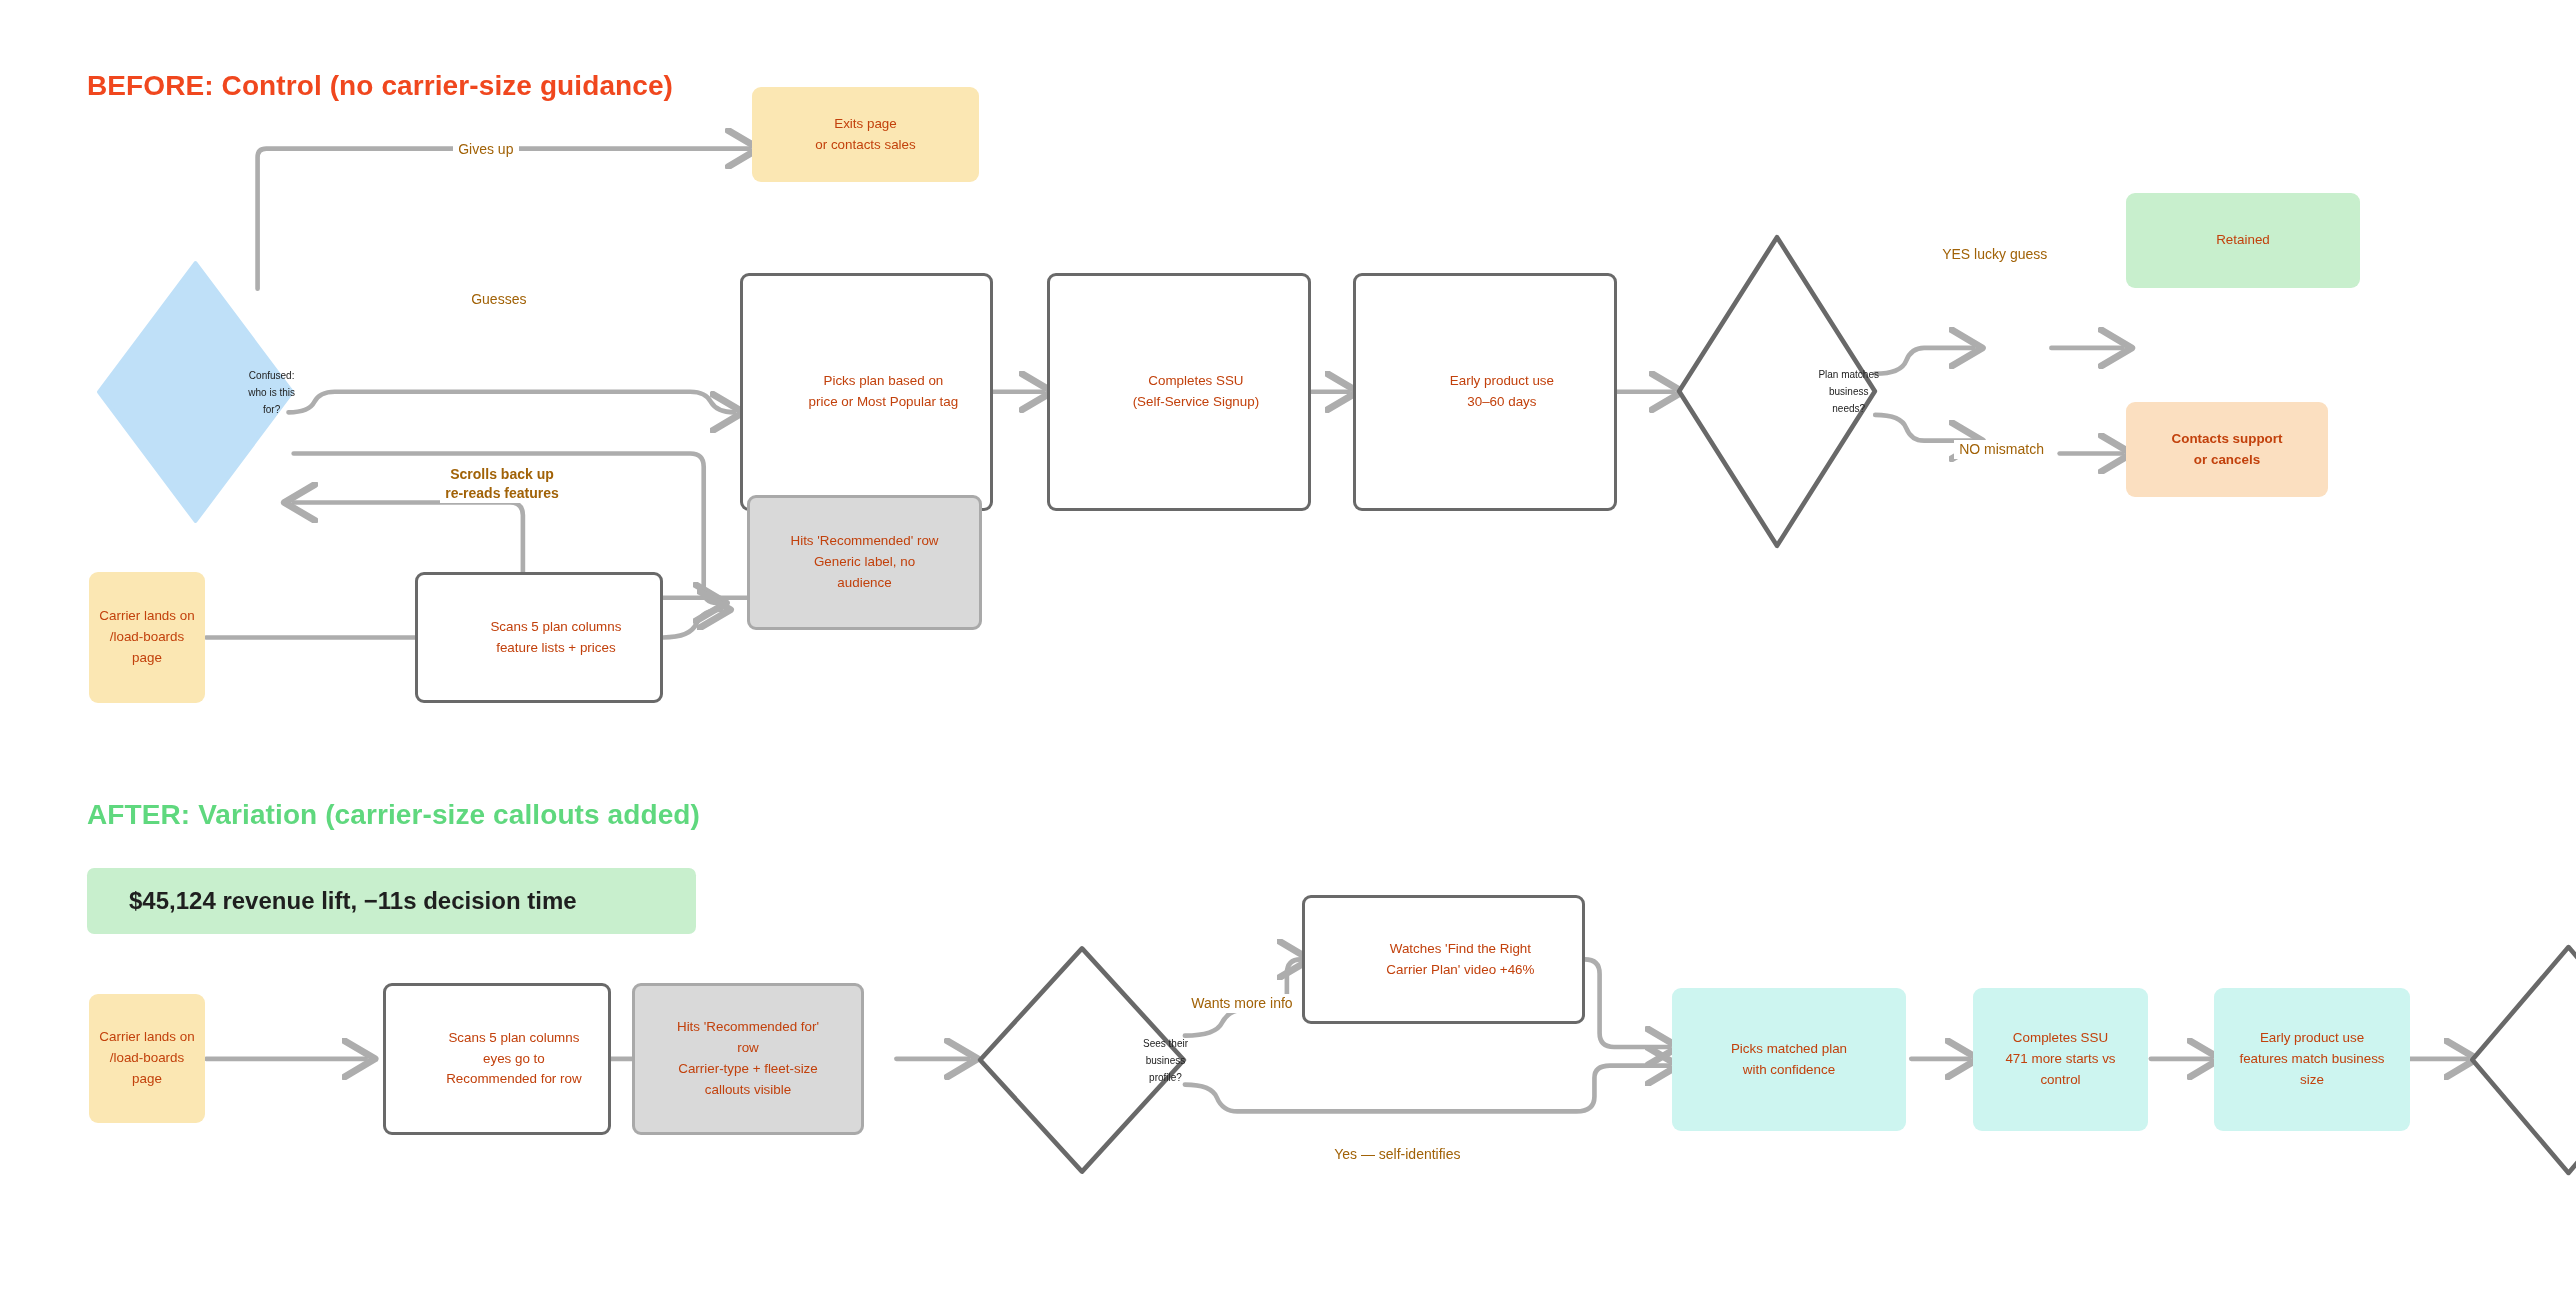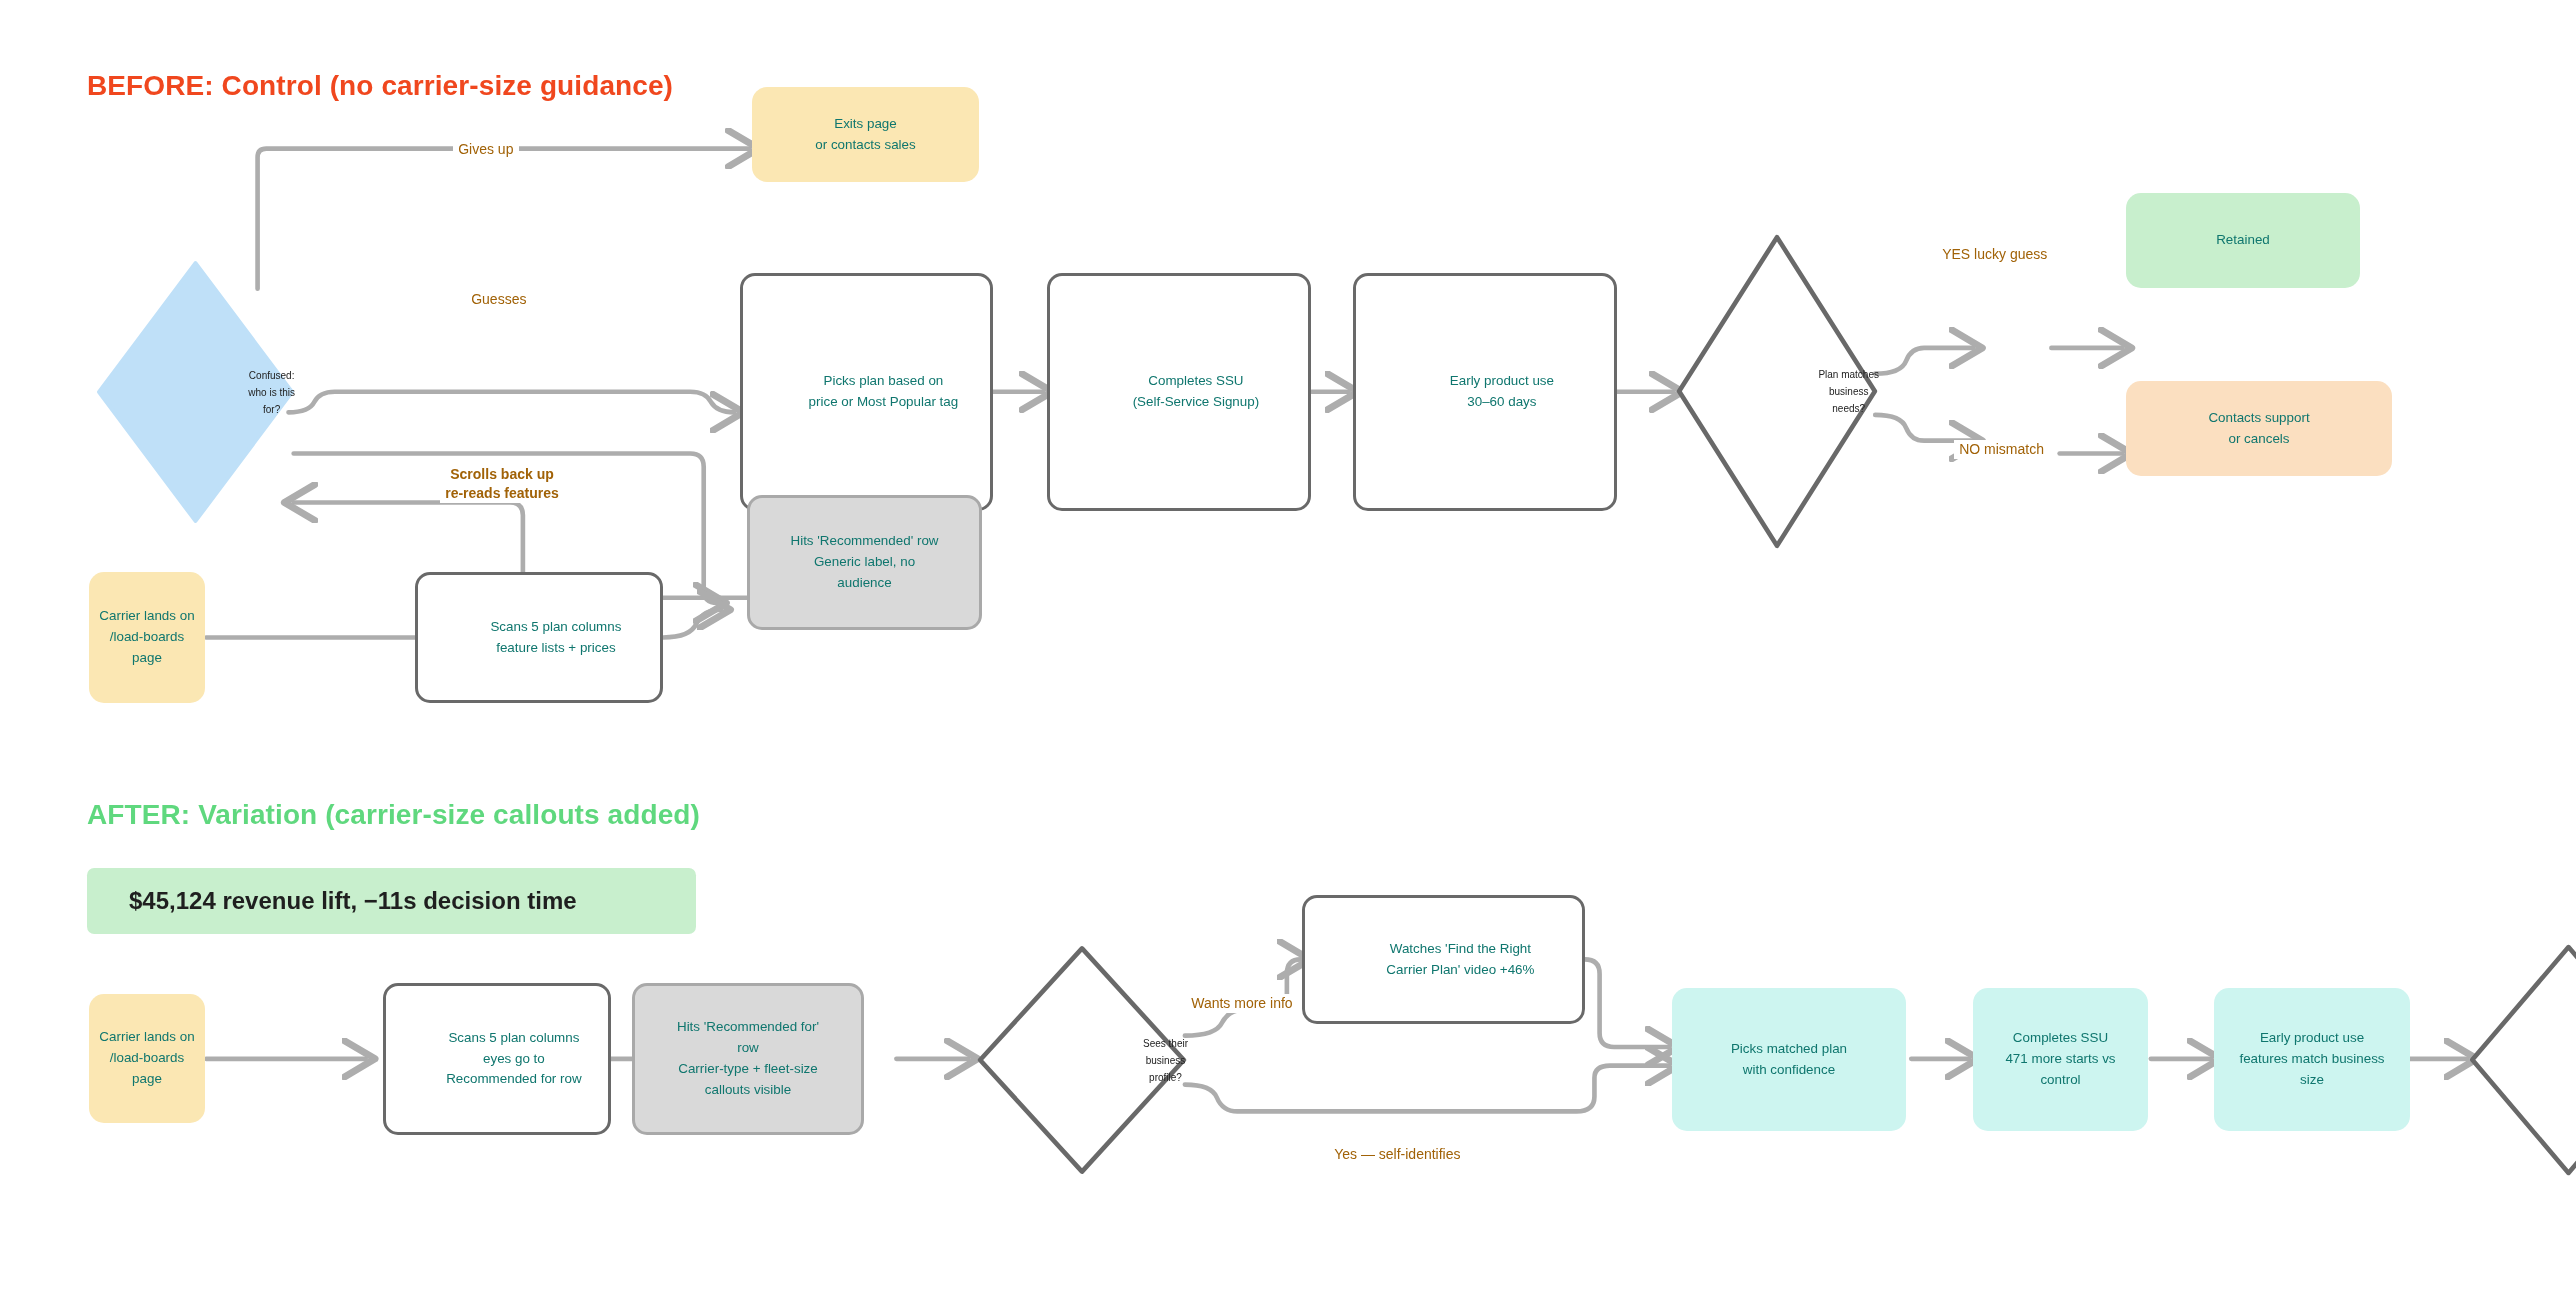--- a/index.html
+++ b/index.html
@@ -24,22 +24,22 @@
     position:absolute;left:87px;top:868px;width:609px;height:66px;
     background:#C8EFCD;border-radius:7.2px;
     display:flex;align-items:center;padding-left:42px;box-sizing:border-box;
   }
   #metric-banner .txt{font-size:24px;font-weight:bold;color:#1f1f1f;white-space:nowrap;}
 
   
   .node{
     position:absolute;box-sizing:border-box;
     display:flex;align-items:center;justify-content:center;text-align:center;
-    font-size:13.4px;line-height:1.55;color:#0f766e;
-    border-radius:15px;padding:3.1px 7.2px;
+    font-size:13.4px;line-height:1.55;color:#c2410c;
+    border-radius:9px;padding:3.1px 7.2px;
   }
   .node .lbl{display:block;}
   .node.outline{background:#ffffff;border:3.6px solid #696969;padding-left:41px;}
   .node.grey{background:#D9D9D9;border:3.6px solid #A9A9A9;}
   .node.yellow{background:#FBE7B3;border:none;}
   .node.green{background:#C8EFCD;border:none;}
   .node.orange{background:#FBDFC0;border:none;}
   .node.cyan{background:#CDF5F0;border:none;}
 
   
@@ -169,21 +169,21 @@
         <span>business</span><br>
         <span>needs?</span>
       </span>
     </div>
   </div>
 
   <div class="node green" style="left:2126px;top:193px;width:234px;height:95px;">
     <span class="lbl">Retained</span>
   </div>
 
-  <div class="node orange" style="left:2126px;top:381px;width:266px;height:95px;">
+  <div class="node orange" style="left:2126px;top:402px;width:202px;height:95px;font-weight:bold;">
     <span class="lbl">
       <span>Contacts support</span><br>
       <span>or cancels</span>
     </span>
   </div>
 
   <div class="node grey" style="left:747px;top:495px;width:235px;height:135px;">
     <span class="lbl">
       <span>Hits 'Recommended' row</span><br>
       <span>Generic label, no</span><br>

